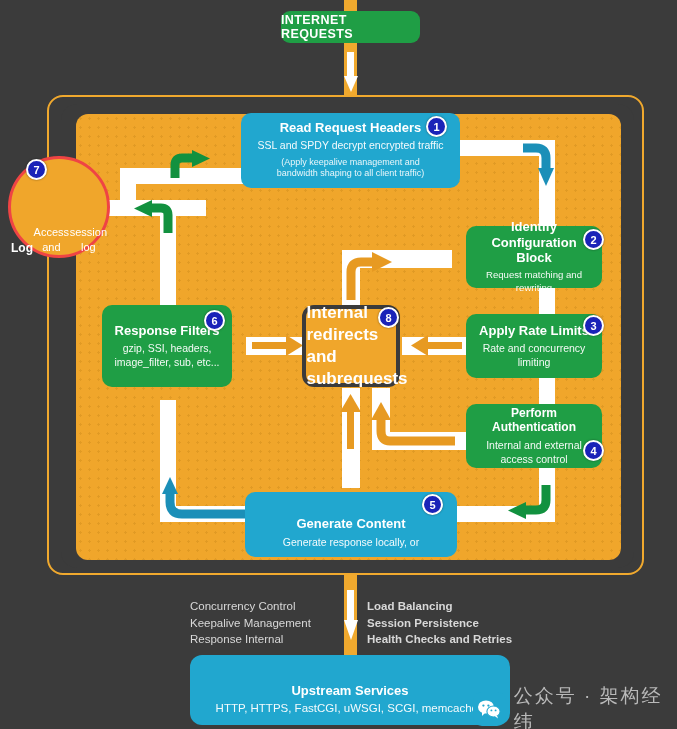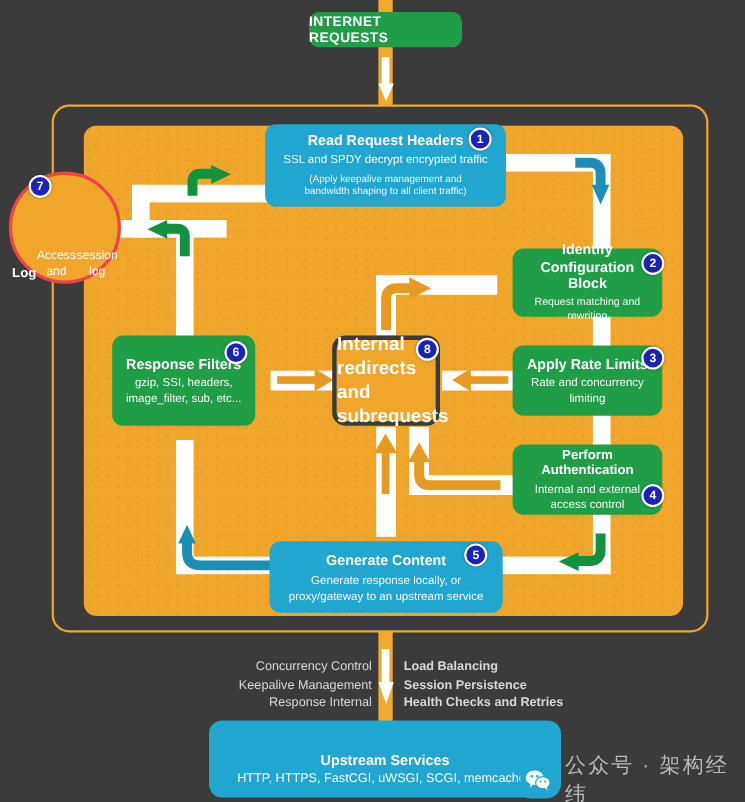--- a/index.html
+++ b/index.html
@@ -73,21 +73,21 @@
   .badge {
     position: absolute; width: 21px; height: 21px; border-radius: 50%;
     background: #1a23b8; border: 2px solid #ffffff; z-index: 12;
     color: #fff; font-size: 11px; font-weight: bold;
     display: flex; align-items: center; justify-content: center;
     box-shadow: 0 0 2px rgba(0,0,0,.5);
   }
 
   
   .feat { position: absolute; color: #d8d8d8; font-size: 11.5px; line-height: 1.45; z-index: 6; }
-  .feat.left { text-align: right; }
+  .feat.left { text-align: left; }
   .feat.right { text-align: left; }
 
   
   .wm { position: absolute; z-index: 20; display: flex; align-items: center; gap: 8px; }
   .wm-ic {
     width: 34px; height: 34px; border-radius: 9px; background: #21a7cf;
     display: flex; align-items: center; justify-content: center;
   }
   .wm-tx { color: #b9b9b9; font-size: 19px; letter-spacing: 2px; }
 </style>
@@ -230,21 +230,20 @@
   <div class="card green" style="left:466px; top:404px; width:136px; height:64px;">
     <div class="t" style="font-size:12px">Perform Authentication</div>
     <div class="s">Internal and external</div>
     <div class="s" style="margin-top:0">access control</div>
   </div>
   <div class="badge" style="left:583px; top:440px;">4</div>
 
   <div class="card blue" style="left:245px; top:492px; width:212px; height:65px;">
     <div class="t">Generate Content</div>
     <div class="s">Generate response locally, or</div>
-    <div class="s" style="margin-top:0">proxy/gateway to an upstream service</div>
   </div>
   <div class="badge" style="left:422px; top:494px;">5</div>
 
   <div class="card green" style="left:102px; top:305px; width:130px; height:82px;">
     <div class="t">Response Filters</div>
     <div class="s">gzip, SSI, headers,</div>
     <div class="s" style="margin-top:0">image_filter, sub, etc...</div>
   </div>
   <div class="badge" style="left:204px; top:310px;">6</div>
 

